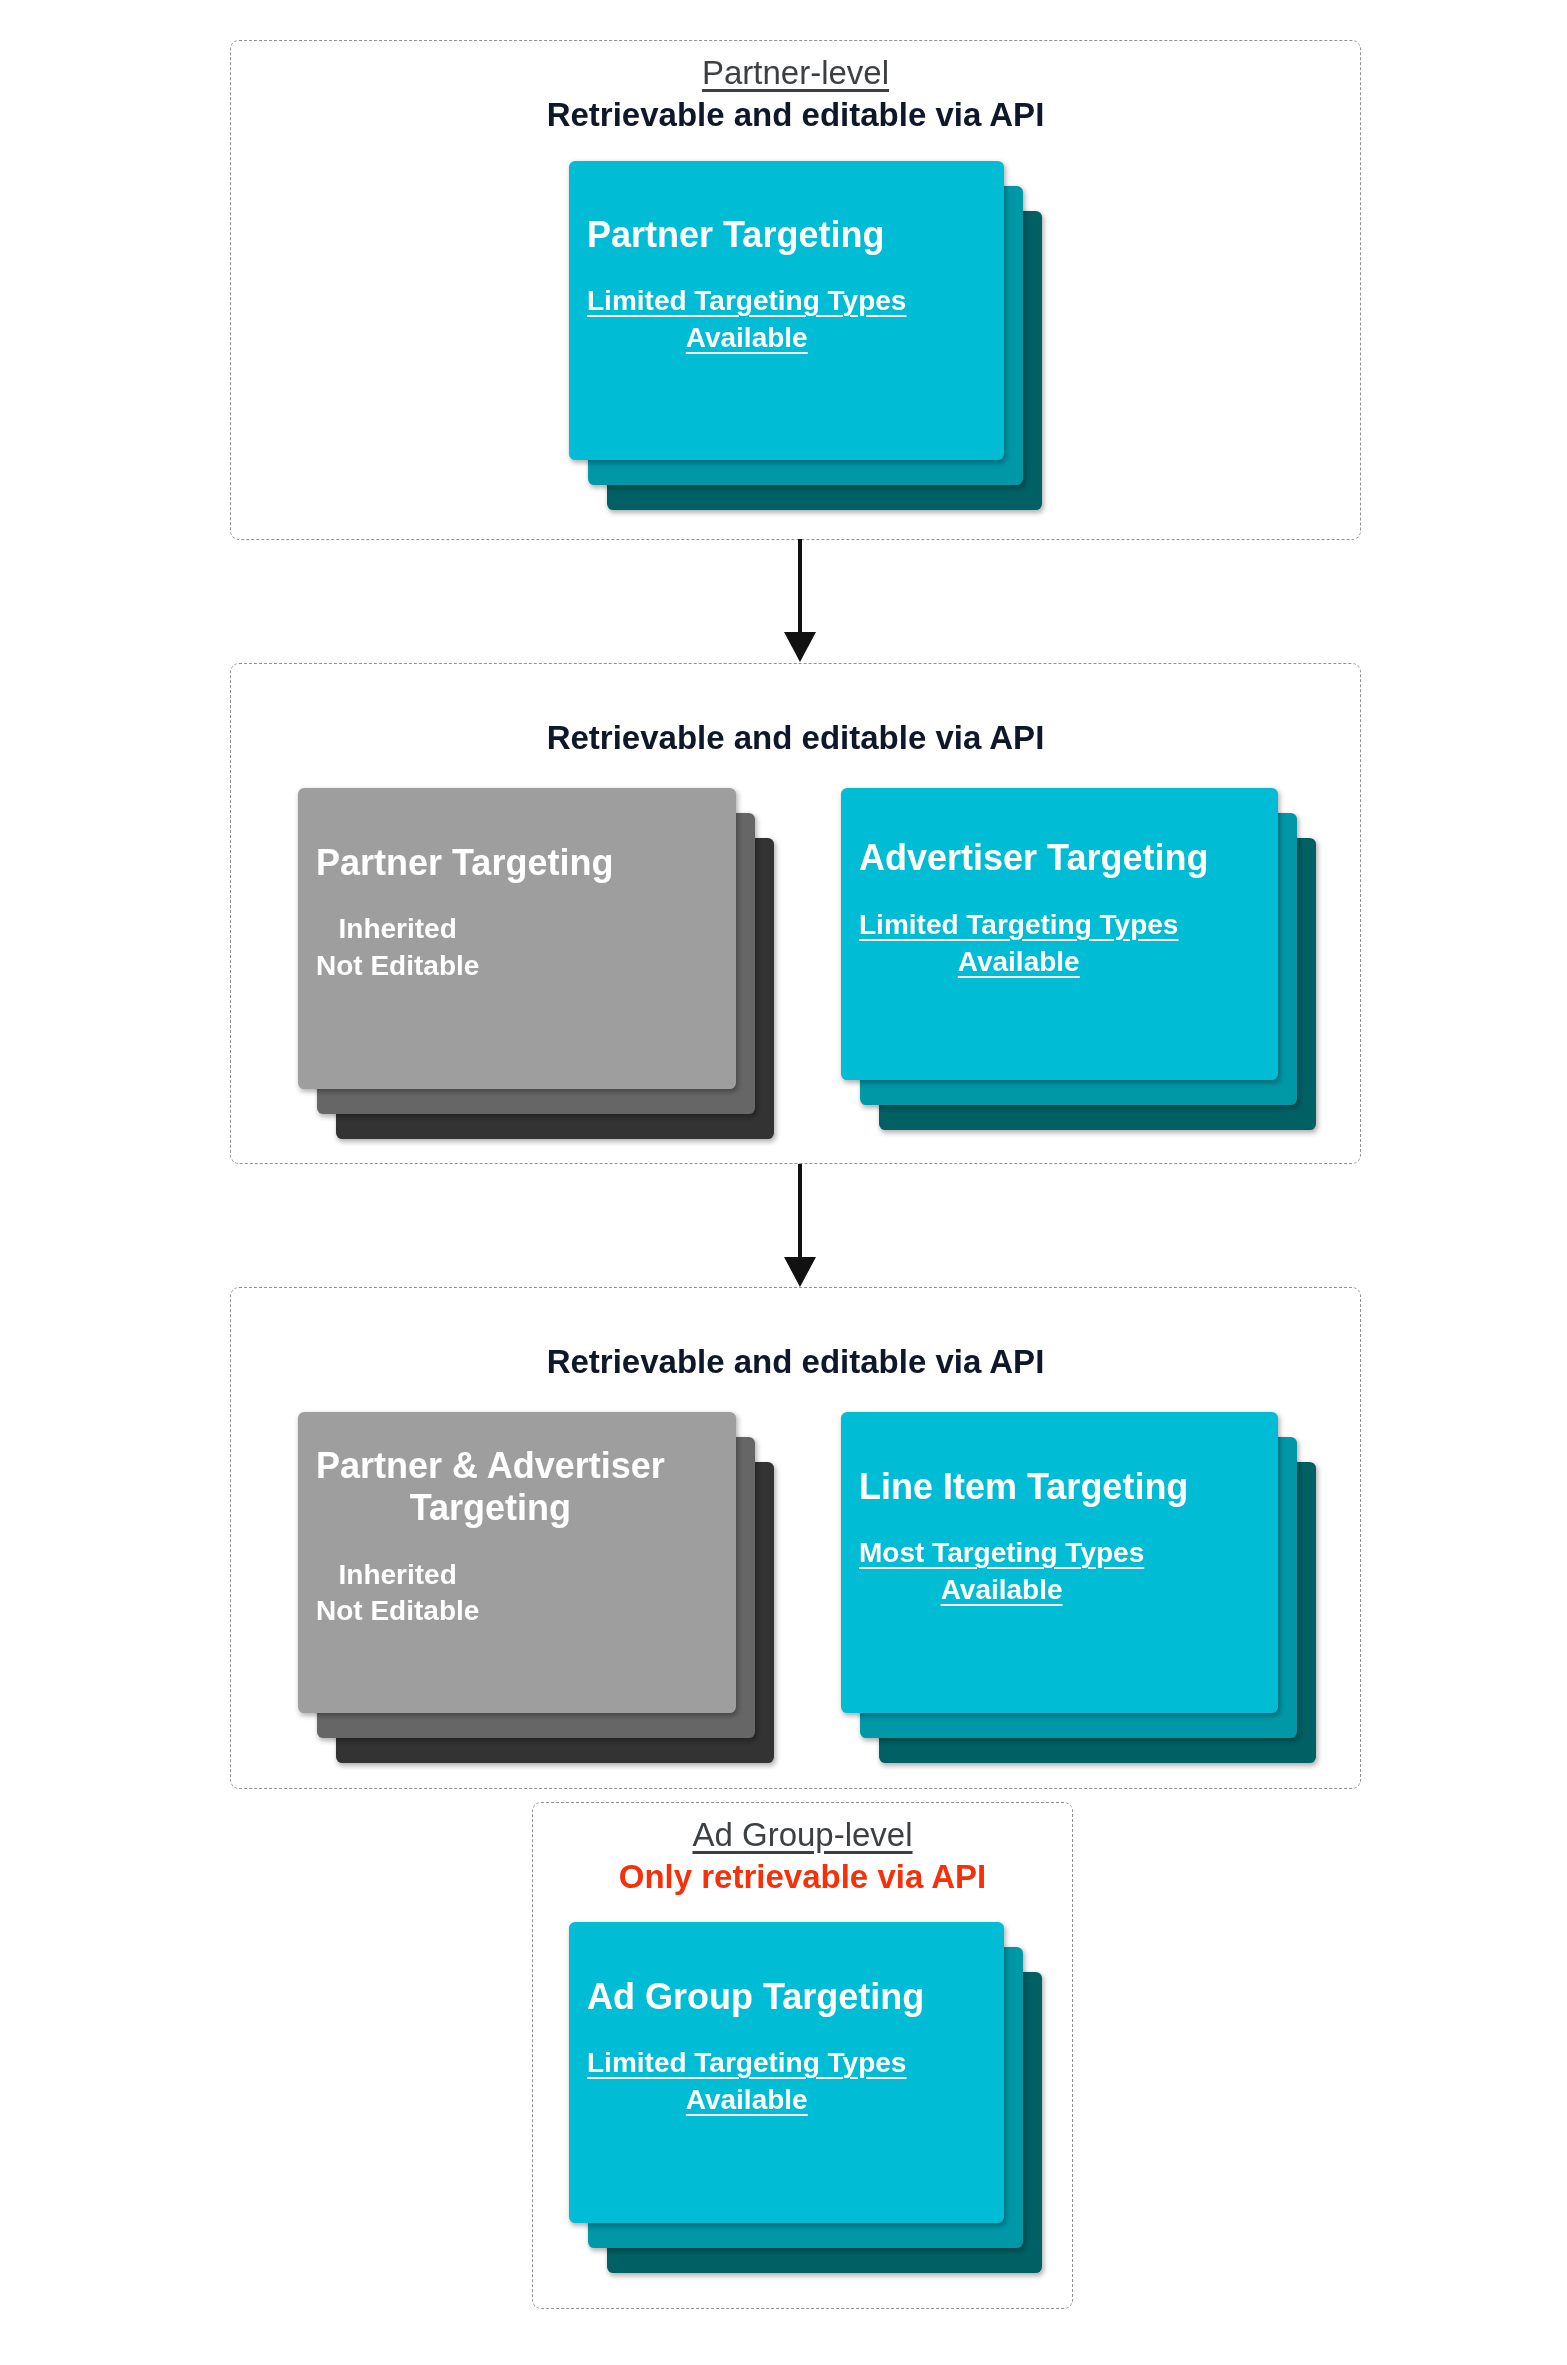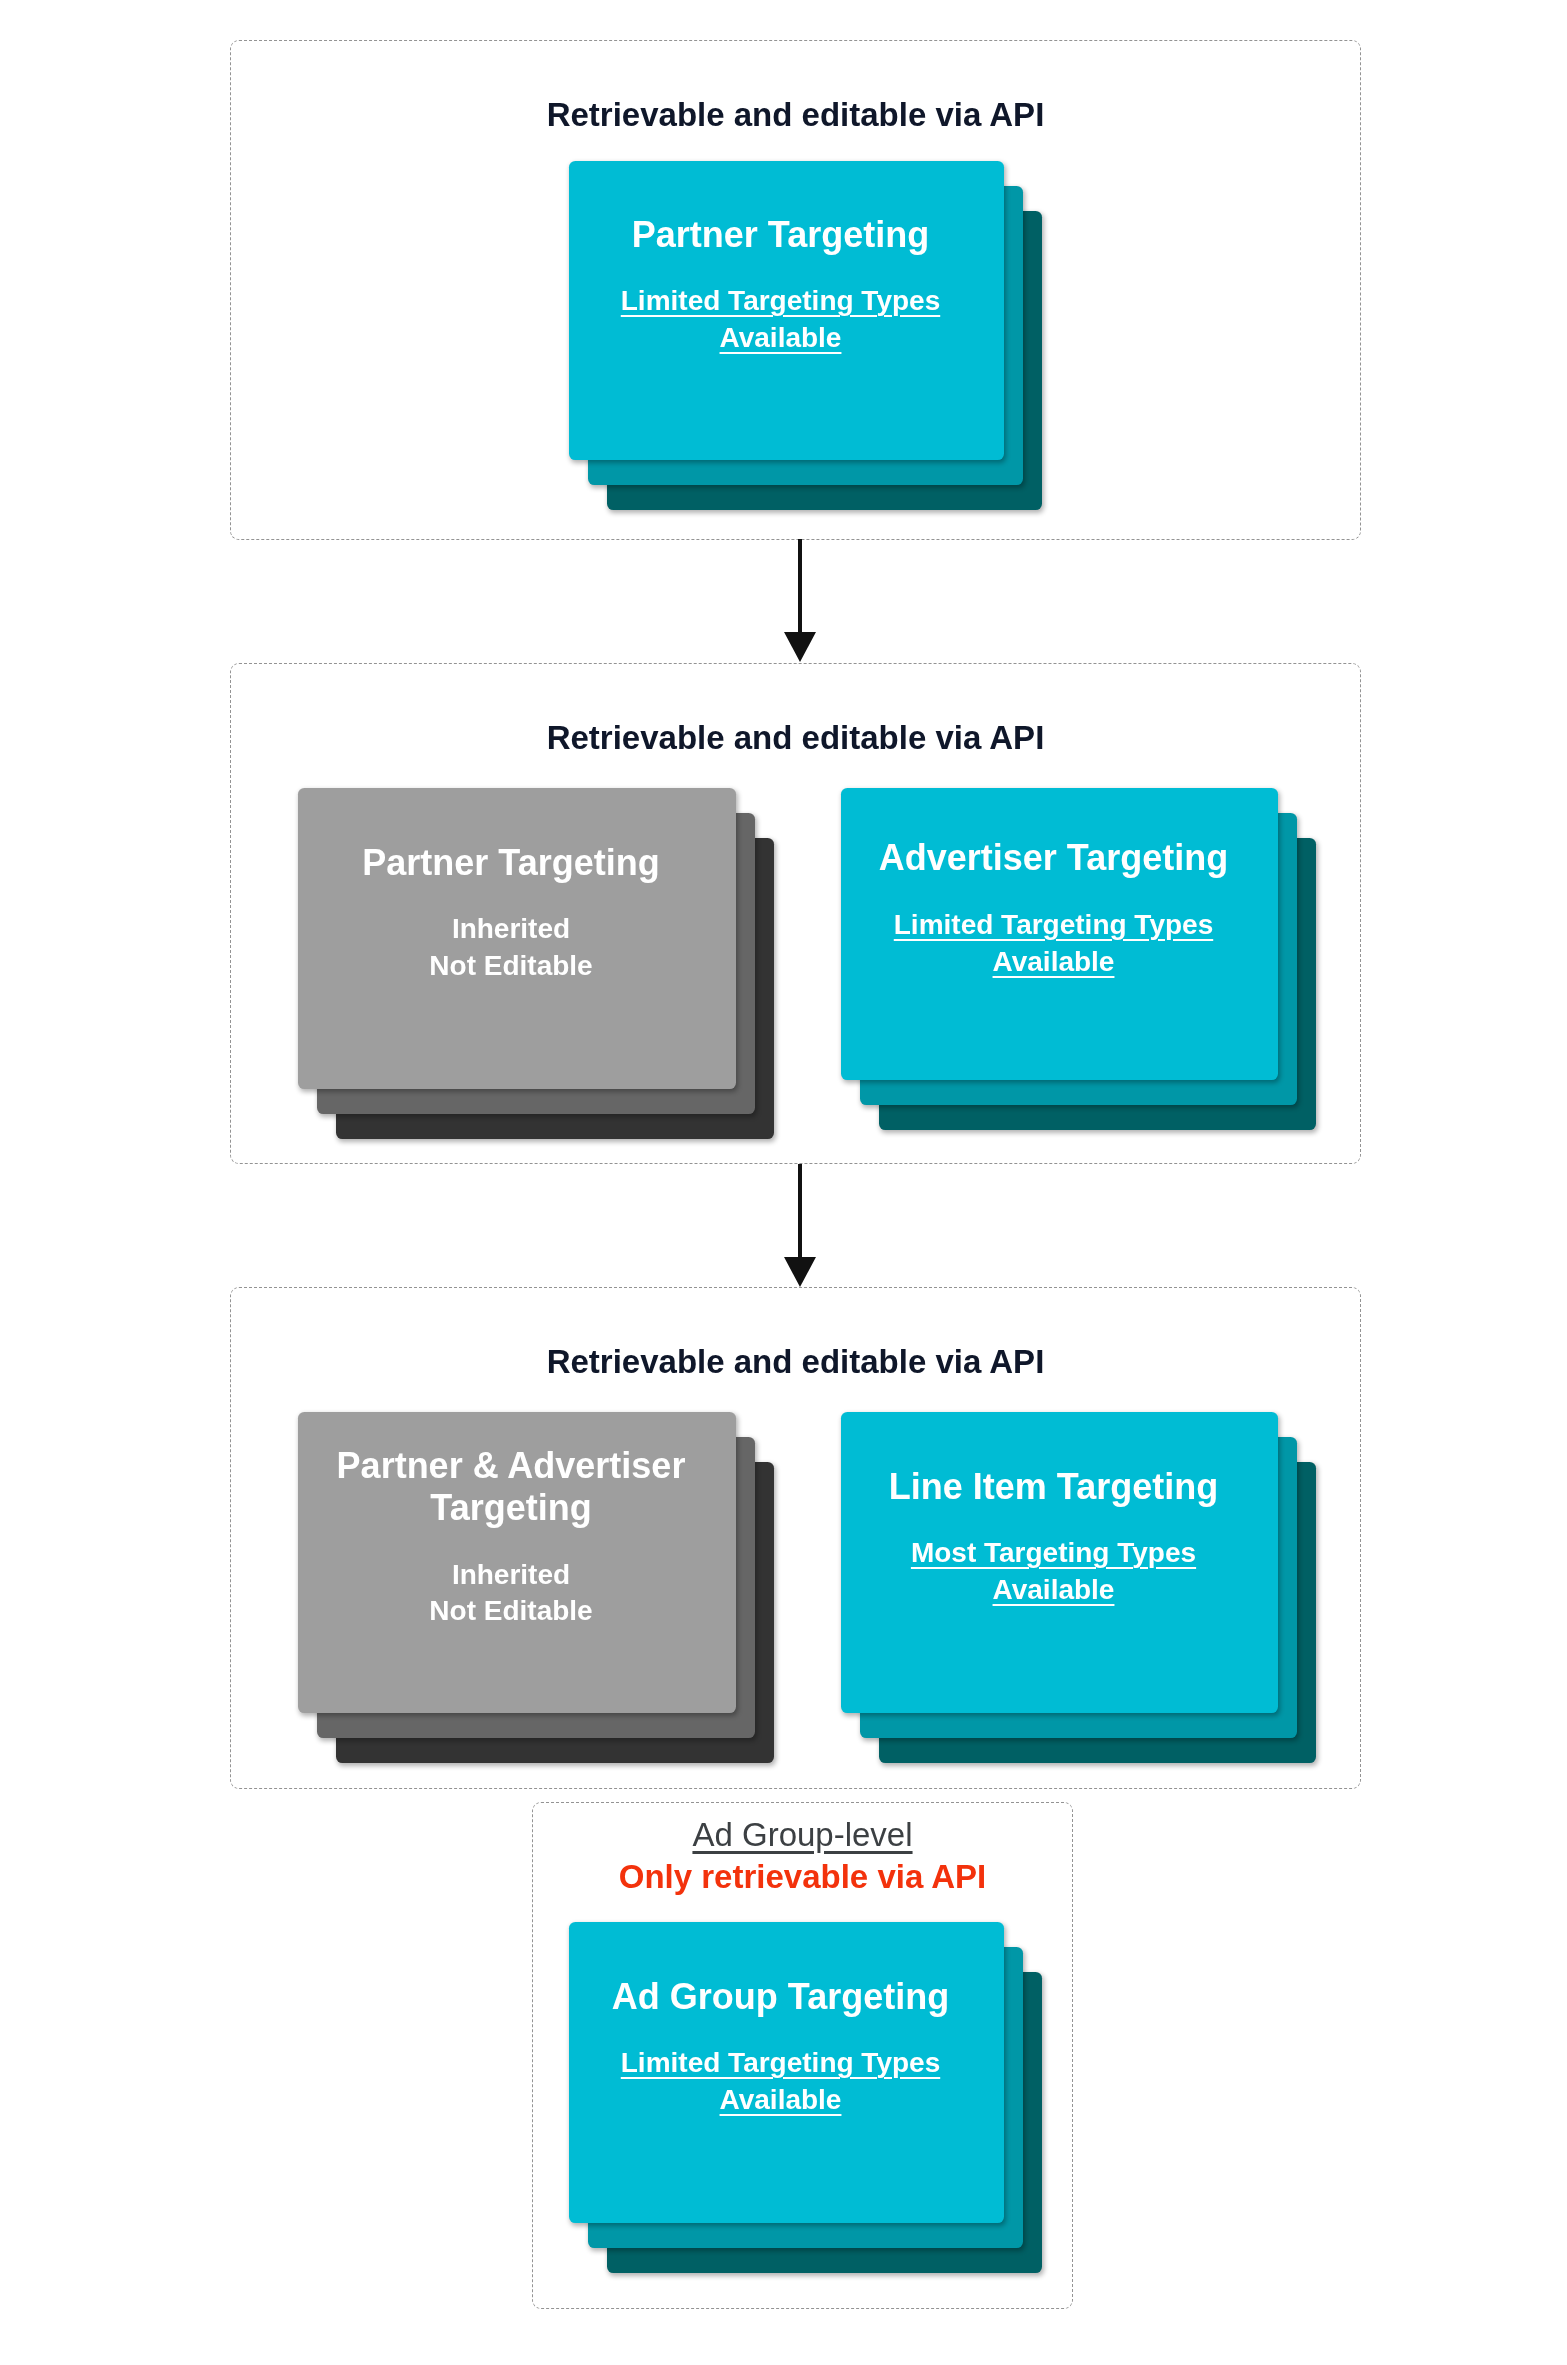--- a/index.html
+++ b/index.html
@@ -43,21 +43,21 @@
 
   .stack { position: absolute; }
   .layer, .card {
     position: absolute;
     width: 100%; height: 100%;
     border-radius: 6.3px;
     box-shadow: 1.8px 2.7px 5.4px rgba(0,0,0,0.30);
   }
   .layer.mid  { left: 19px; top: 25px; }
   .layer.back { left: 38px; top: 50px; }
-  .card { left: 0; top: 0; display: flex; flex-direction: column; align-items: center; justify-content: center; padding: 0 30px 50px 18px; box-sizing: border-box; text-align: center; }
+  .card { left: 0; top: 0; display: flex; flex-direction: column; align-items: flex-start; justify-content: center; padding: 0 30px 50px 18px; box-sizing: border-box; text-align: center; }
 
   .stack.teal .card       { background: #00BCD4; }
   .stack.teal .layer.mid  { background: #0097A7; }
   .stack.teal .layer.back { background: #006064; }
   .stack.gray .card       { background: #9E9E9E; }
   .stack.gray .layer.mid  { background: #666666; }
   .stack.gray .layer.back { background: #333333; }
 
   .card-heading {
     color: #ffffff;
@@ -95,20 +95,21 @@
     border-right: 16px solid transparent;
     border-top: 30px solid #111111;
   }
 </style>
 </head>
 <body>
 
 <div class="canvas">
 
   <section class="level-box" style="left:230px; top:40px; width:1131px; height:500px;">
+    <h2 class="level-title">Partner-level</h2>
     <div class="level-subtitle">Retrievable and editable via API</div>
     <div class="stack teal" style="left:338px; top:120px; width:435px; height:299px;">
       <div class="layer back"></div>
       <div class="layer mid"></div>
       <div class="card">
         <div class="card-heading">Partner Targeting</div>
         <div class="card-body underlined">Limited Targeting Types
 Available</div>
       </div>
     </div>

